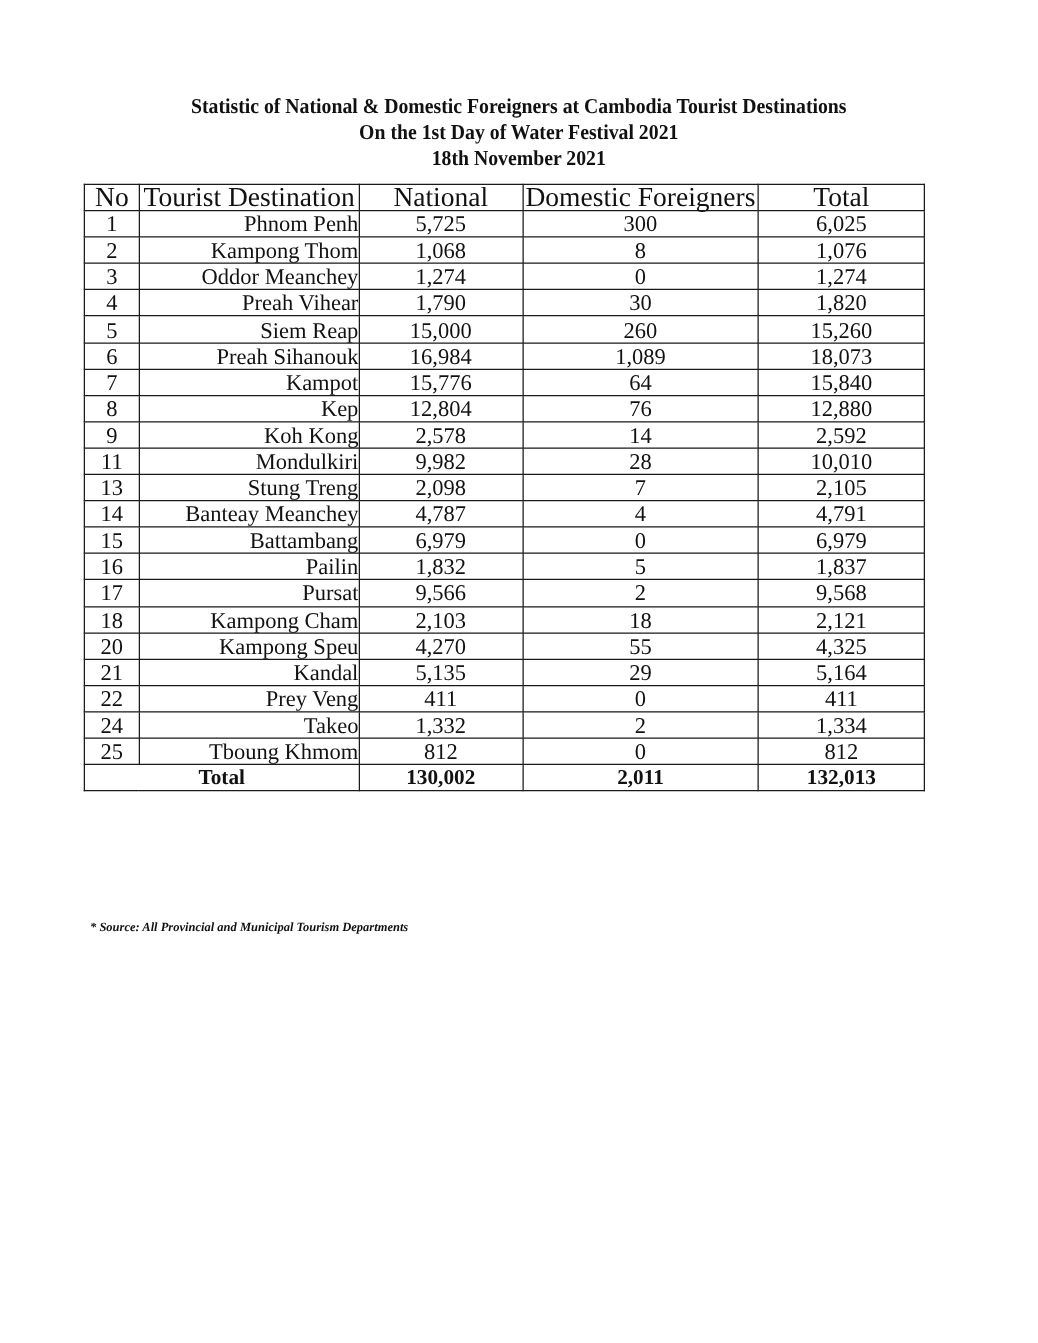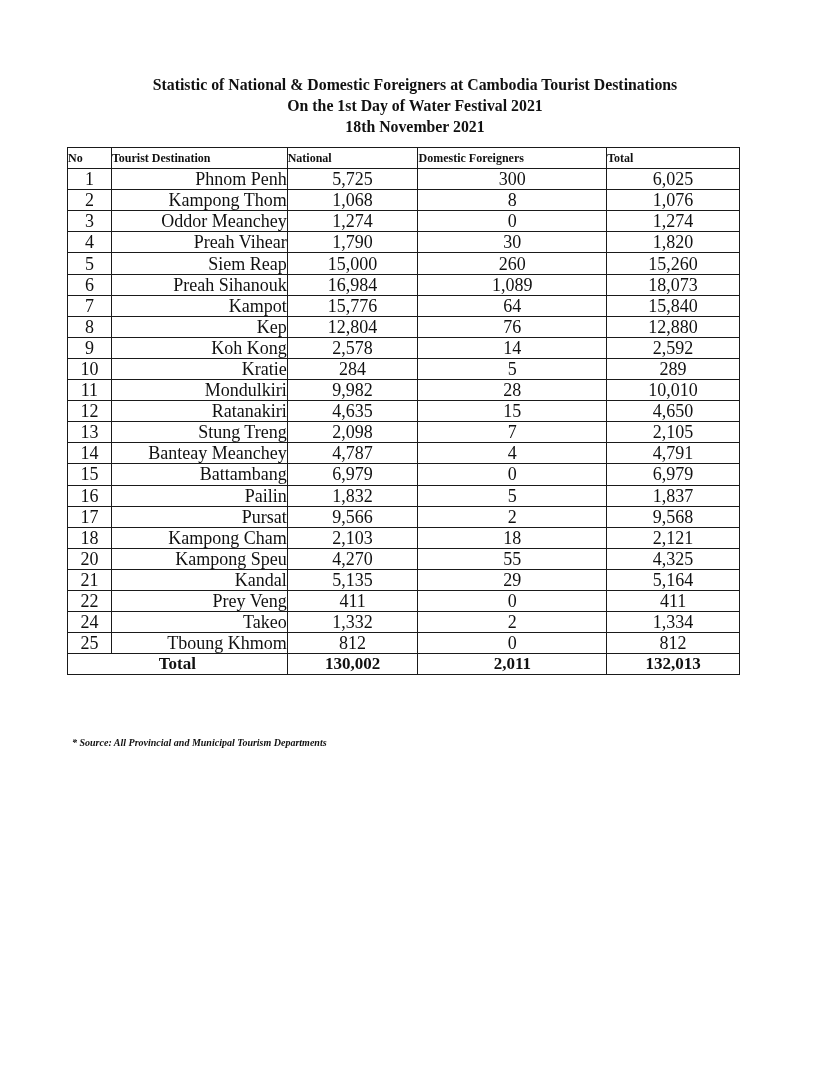--- a/index.html
+++ b/index.html
@@ -2,21 +2,21 @@
 <html><head>
 <meta charset="utf-8">
 <style>
   html, body { margin: 0; padding: 0; background: #ffffff; }
   body { width: 830px; height: 1074px; position: relative; overflow: hidden;
          font-family: "Liberation Serif", "DejaVu Serif", serif; color: #111; }
   .title-block { position: absolute; left: 0; top: 74px; width: 830px; text-align: center; font-family: Liberation Serif, serif; }
   .title-line { font-weight: bold; font-size: 17px; line-height: 21px; margin: 0; transform: scaleX(0.93); }
   table.stats { position: absolute; left: 67px; top: 147px; border-collapse: collapse; width: 673px; }
   table.stats td, table.stats th { border: 1.6px solid #1a1a1a; padding: 0; height: 20.1px; font-size: 18px; line-height: 18px; }
-  table.stats th { font-weight: bold; font-size: 12px; text-align: left; }
+  table.stats th { font-weight: normal; font-size: 22px; text-align: center; }
   col.c-no { width: 44px; } col.c-dest { width: 176px; } col.c-nat { width: 131px; }
   col.c-dom { width: 189px; } col.c-tot { width: 133px; }
   td.num { text-align: center; }
   td.dest { text-align: right; padding-left: 4px; }
   tr.total-row td { font-weight: bold; text-align: center; font-size: 17px; }
   .source { position: absolute; left: 72px; top: 737px; font-size: 10px; font-weight: bold; font-style: italic; }
 </style>
 </head>
 <body>
 
@@ -101,39 +101,25 @@
         <td class="num">12,880</td>
       </tr>
       <tr>
         <td class="num">9</td>
         <td class="dest">Koh Kong</td>
         <td class="num">2,578</td>
         <td class="num">14</td>
         <td class="num">2,592</td>
       </tr>
       <tr>
-        <td class="num">10</td>
-        <td class="dest">Kratie</td>
-        <td class="num">284</td>
-        <td class="num">5</td>
-        <td class="num">289</td>
-      </tr>
-      <tr>
         <td class="num">11</td>
         <td class="dest">Mondulkiri</td>
         <td class="num">9,982</td>
         <td class="num">28</td>
         <td class="num">10,010</td>
-      </tr>
-      <tr>
-        <td class="num">12</td>
-        <td class="dest">Ratanakiri</td>
-        <td class="num">4,635</td>
-        <td class="num">15</td>
-        <td class="num">4,650</td>
       </tr>
       <tr>
         <td class="num">13</td>
         <td class="dest">Stung Treng</td>
         <td class="num">2,098</td>
         <td class="num">7</td>
         <td class="num">2,105</td>
       </tr>
       <tr>
         <td class="num">14</td>

